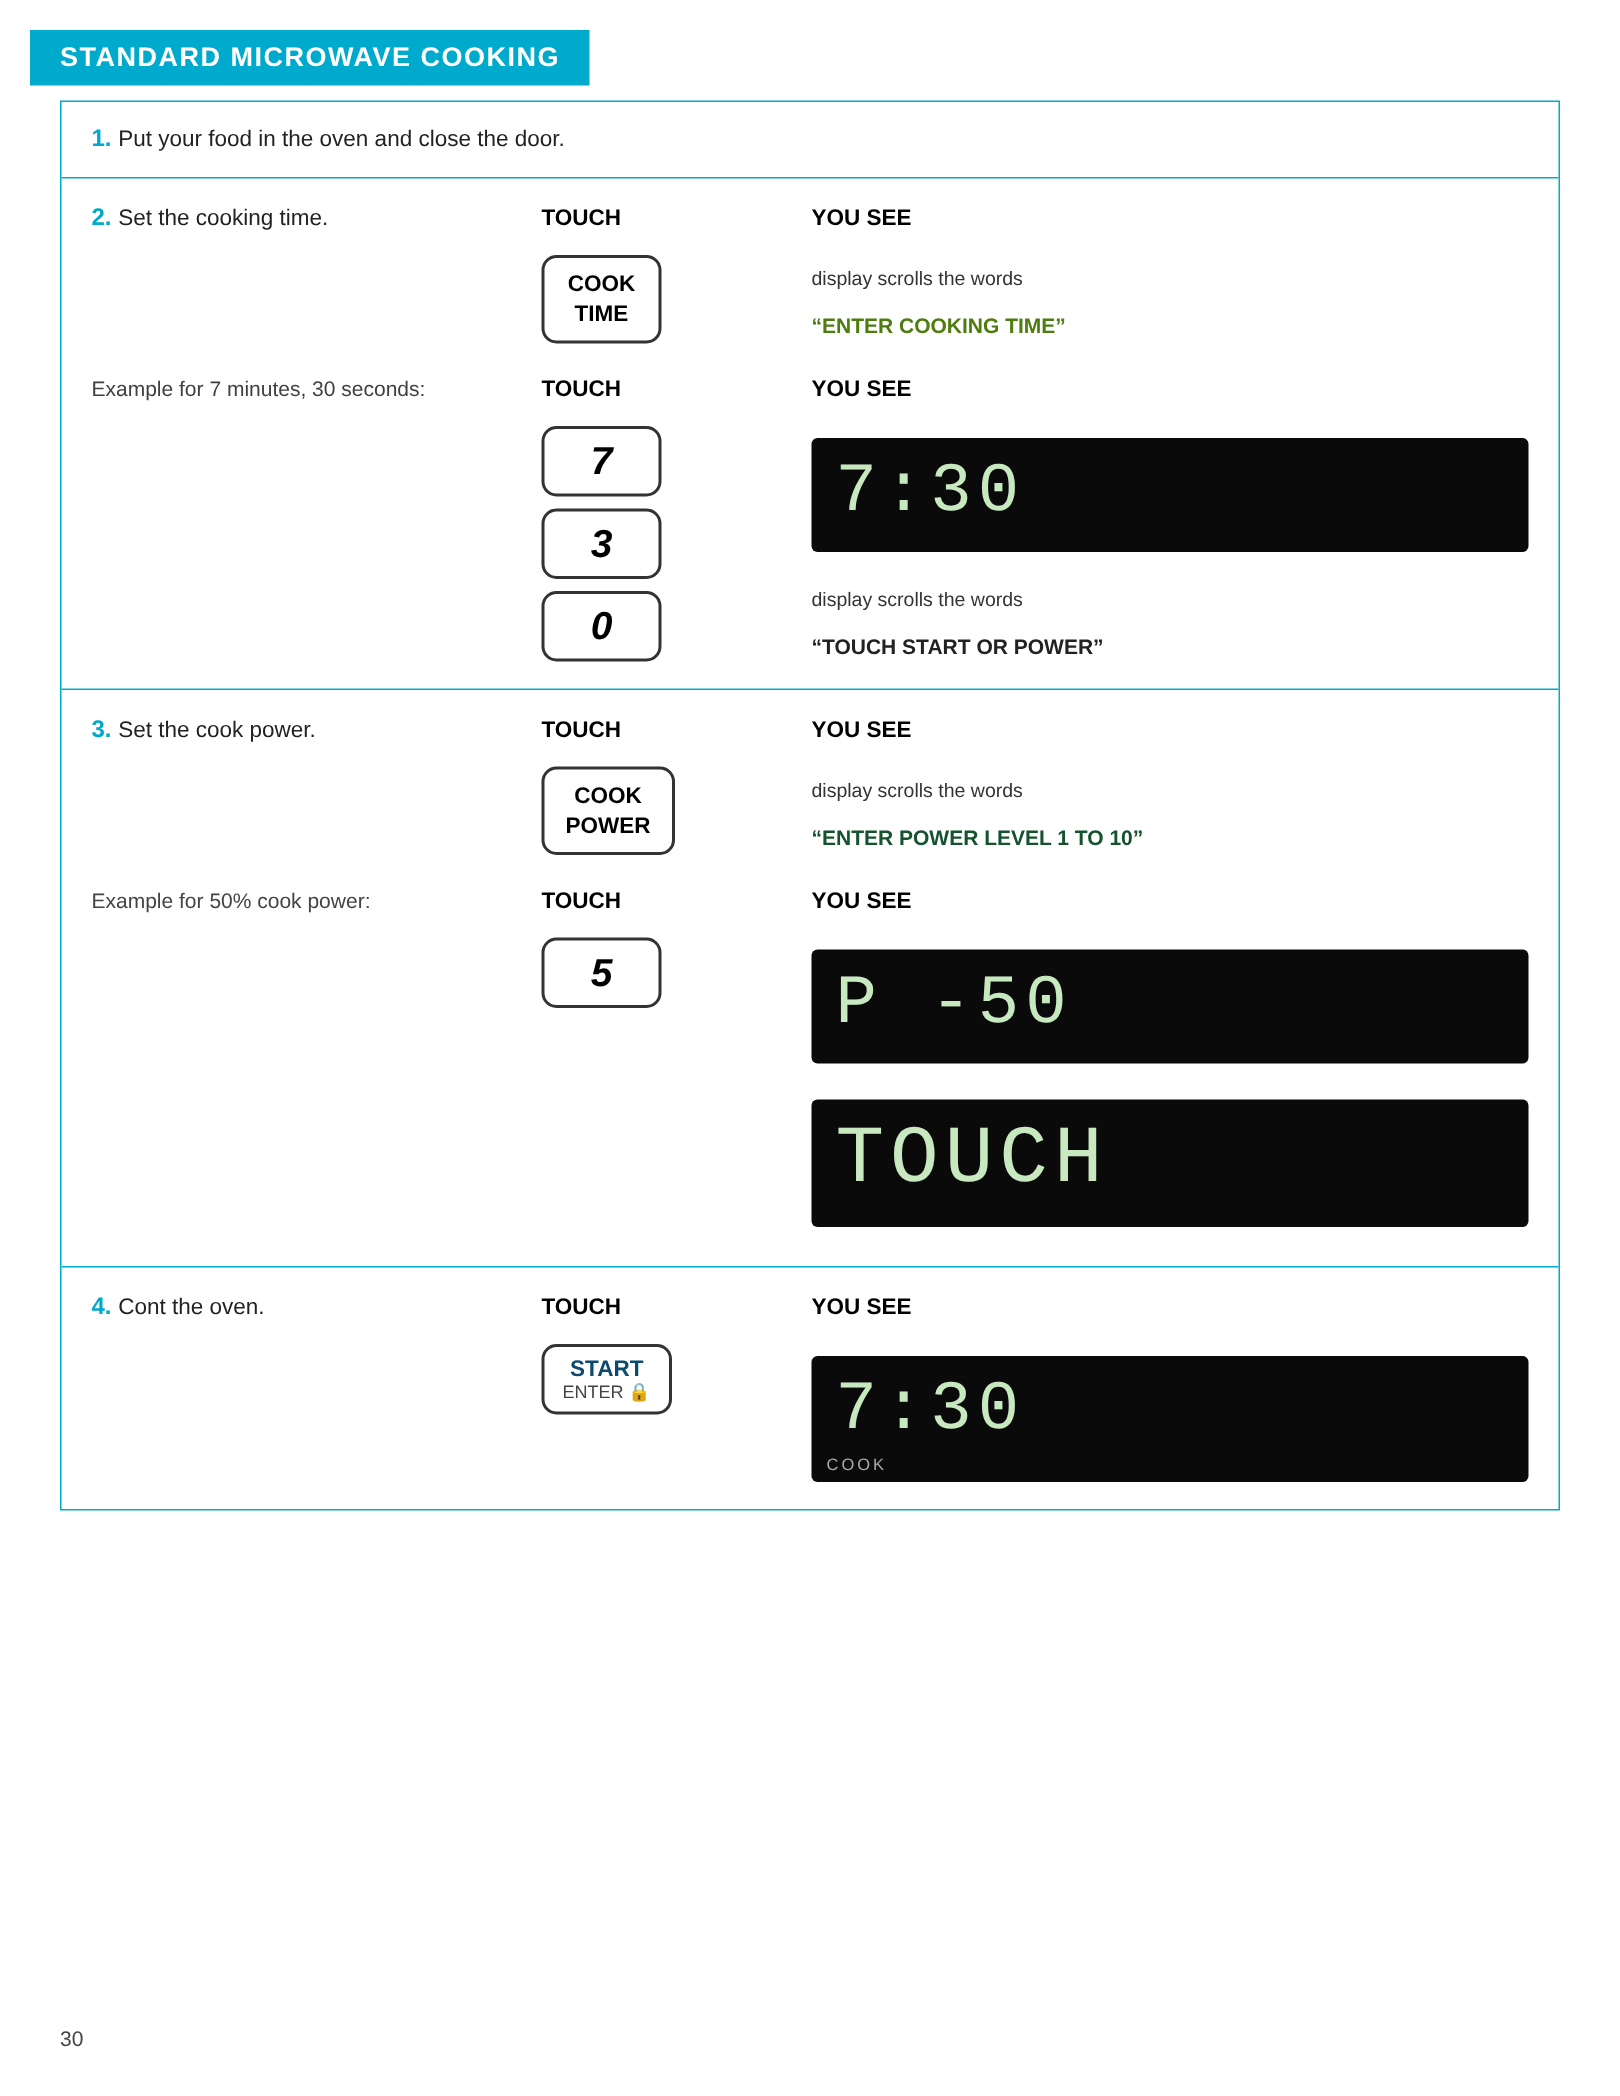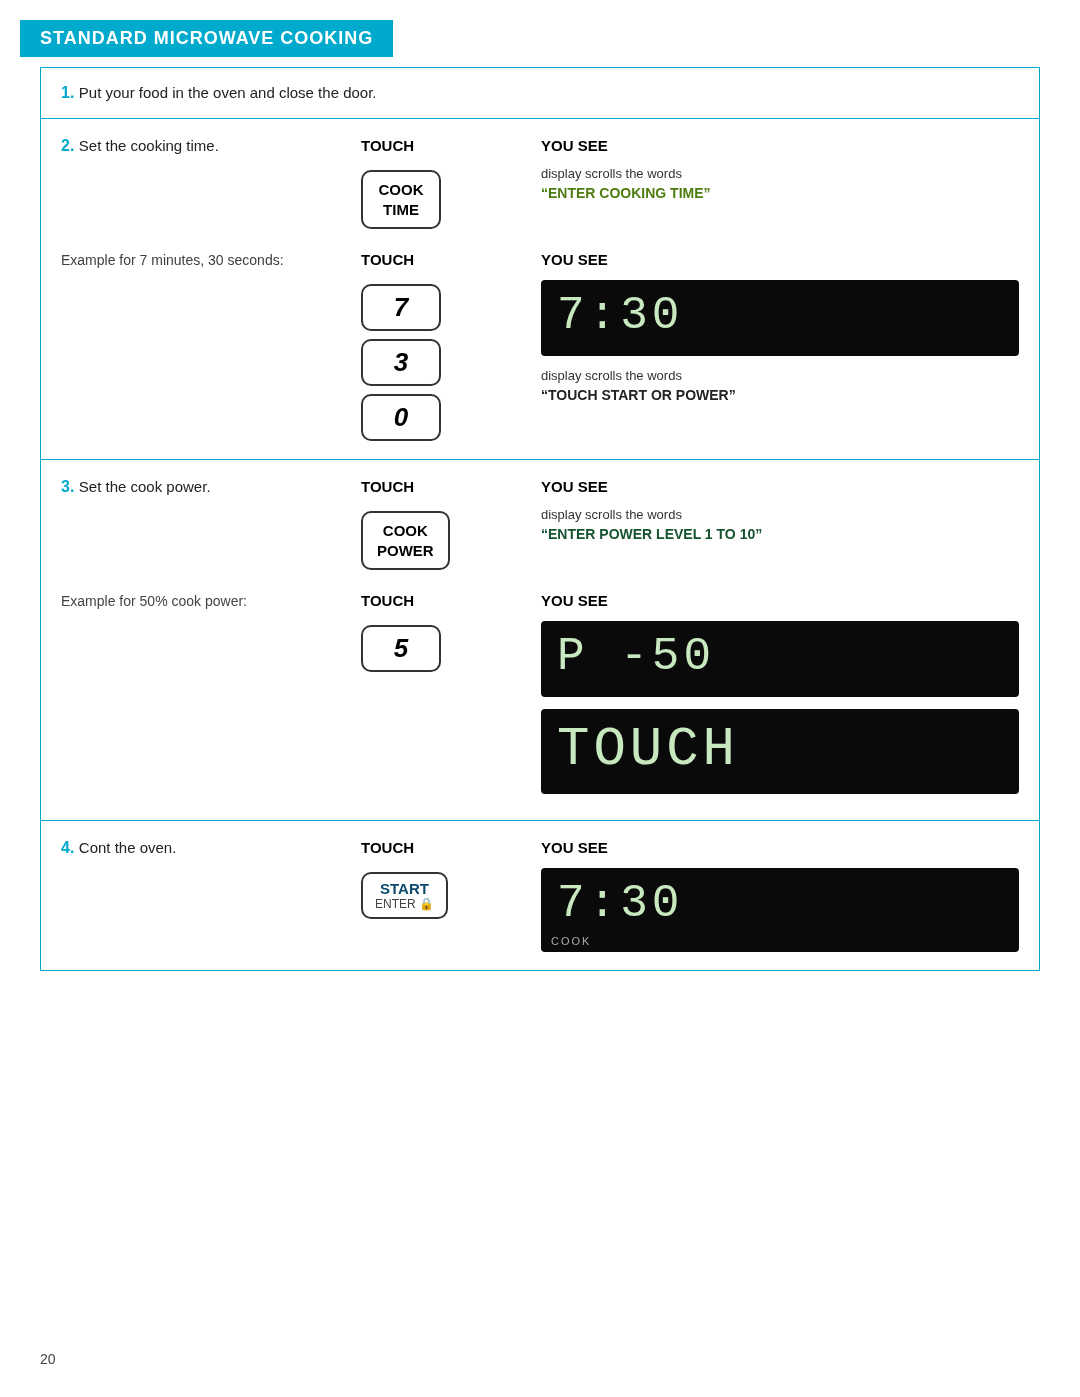--- a/index.html
+++ b/index.html
@@ -112,21 +112,21 @@
       flex-shrink: 0;
       display: flex;
       flex-direction: column;
       align-items: flex-start;
       gap: 8px;
     }
     .see-col {
       flex: 1;
       display: flex;
       flex-direction: column;
-      gap: 4px;
+      gap: 16px;
     }
 
     
     .row1 {
       padding: 16px 20px;
       border-bottom: 1.5px solid #00aacc;
     }
 
     
     .lcd-box {
@@ -285,16 +285,16 @@
           </div>
         </div>
       </div>
     </div>
 
   </div>
 
 </div>
 
 
-<div class="page-number">20</div>
+<div class="page-number">30</div>
 
 
 
 
 </body></html>

